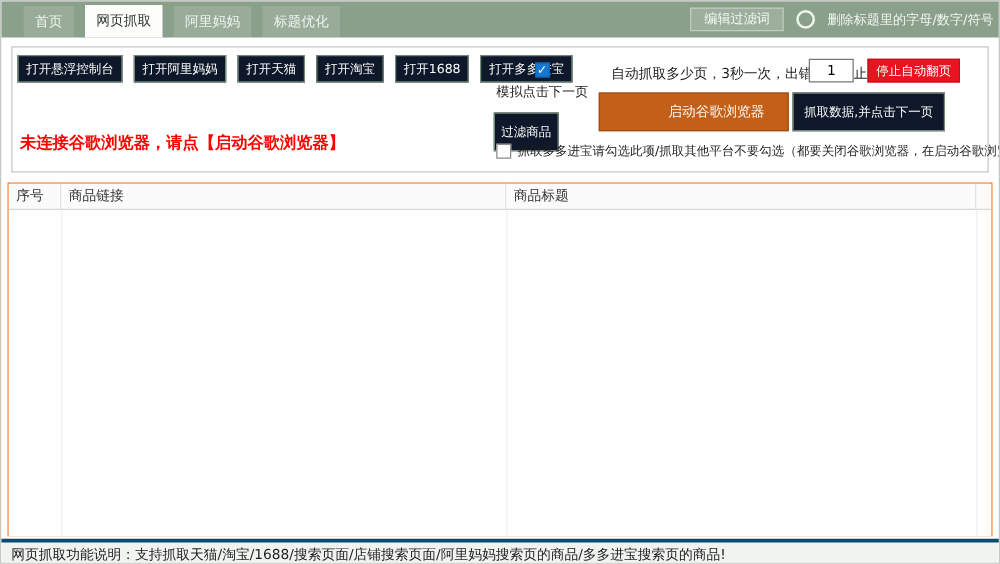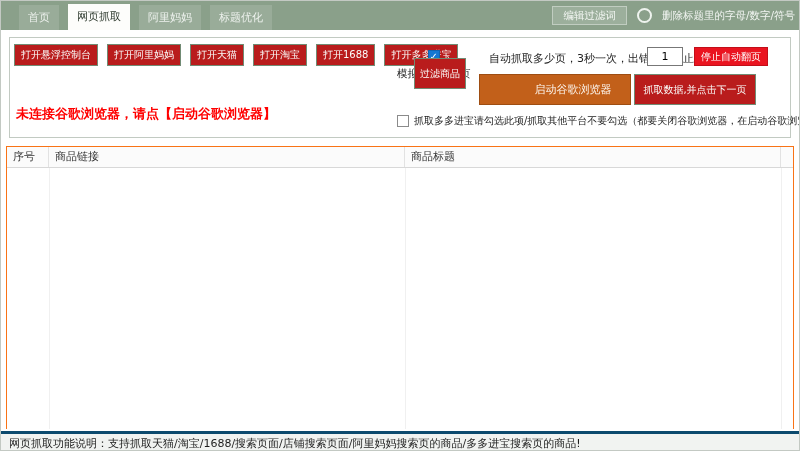--- a/index.html
+++ b/index.html
@@ -45,21 +45,21 @@
     border:2px solid #eef3ee; background:transparent; flex:0 0 auto;
   }
   .del-chars-label { font-size:10.5px; color:#f2f5f2; white-space:nowrap; }
 
   
   .panel {
     position:absolute; left:8px; top:36px; width:782px; height:101px;
     background:#ffffff; border:1px solid #c2cac2;
   }
   .btn-green {
-    background:#b91c1c; border:1px solid #718b74; color:#fbfdfb;
+    background:#0f172a; border:1px solid #718b74; color:#fbfdfb;
     font-size:10px; white-space:nowrap; font-family:inherit;
   }
   .open-buttons {
     position:absolute; left:4px; top:6px; display:flex; gap:9px;
   }
   .open-buttons .btn-green { height:22px; padding:0 6px; }
 
   .checkbox {
     width:12px; height:12px; background:#fff; border:1px solid #8b8b8b;
     display:inline-block; flex:0 0 auto; position:relative;
@@ -81,21 +81,21 @@
     border:1px solid #777; font-size:11px; text-align:center; font-family:inherit;
   }
   .stop-btn {
     position:absolute; left:684px; top:9px; width:74px; height:19px;
     background:#ea1420; border:1px solid #c20f19; color:#fff;
     font-size:10px; white-space:nowrap; font-family:inherit;
   }
 
   .save-row { position:absolute; left:4px; top:41px; }
 
-  .filter-btn { position:absolute; left:385px; top:20px; width:52px;  height:31px;margin-left:19px; }
+  .filter-btn { position:absolute; left:385px; top:52px; width:52px;  height:31px; }
   .chrome-btn {
     position:absolute; left:469px; top:36px; width:152px; height:31px;
     background:#c2601a; border:1px solid #9e4d12; color:#fdf6ef;
     font-size:11px; white-space:nowrap; font-family:inherit;padding-left:36px;
   }
   .grab-btn  { position:absolute; left:624px; top:36px; width:122px; height:31px; }
 
   .warning-text {
     position:absolute; left:6px; top:67px;
     color:#ff0000; font-weight:bold; font-size:13px; white-space:nowrap;

